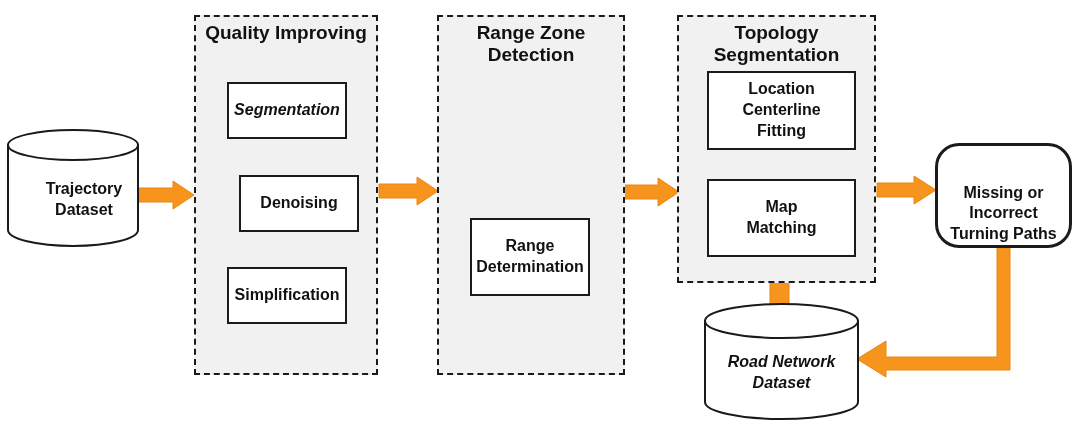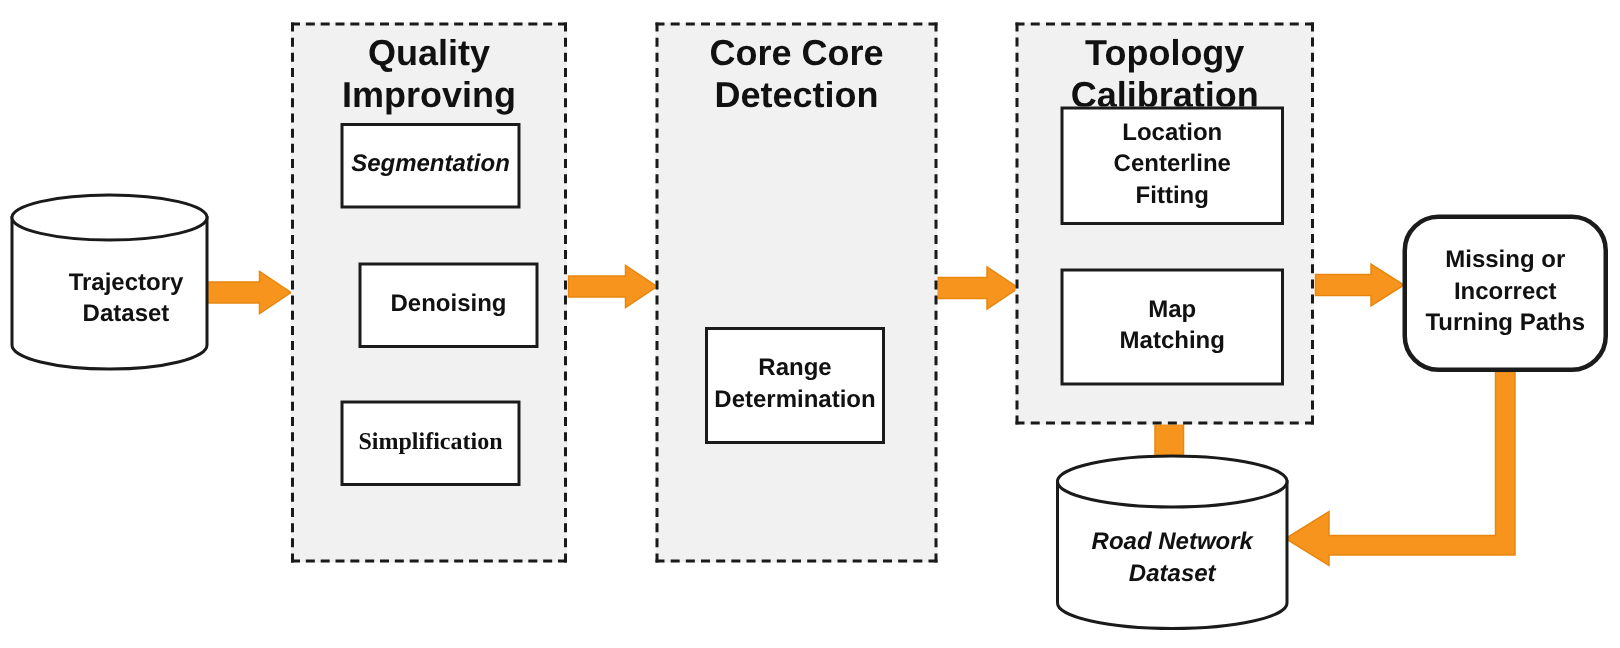--- a/index.html
+++ b/index.html
@@ -19,21 +19,21 @@
   .group {
     position: absolute;
     background: #f1f1f2;
     border: 2px dashed #1a1a1a;
     box-sizing: border-box;
   }
   .group-title {
     width: 100%;
     text-align: center;
     padding-top: 5px;
-    font-size: 24px;
+    font-size: 19px;
     font-weight: bold;
     color: #111;
     letter-spacing: 0px;
   }
   .step {
     position: absolute;
     background: #ffffff;
     border: 2px solid #1b1b1b;
     box-sizing: border-box;
     display: flex;
@@ -100,45 +100,45 @@
 
   <div class="group" style="left:194px; top:15px; width:184px; height:360px;">
     <div class="group-title">Quality Improving</div>
   </div>
   <div class="step" style="left:227px; top:82px; width:120px; height:57px;font-style:italic;">
     <span class="lbl">Segmentation</span>
   </div>
   <div class="step" style="left:227px; top:175px; width:120px; height:57px;margin-left:12px;">
     <span class="lbl">Denoising</span>
   </div>
-  <div class="step" style="left:227px; top:267px; width:120px; height:57px;font-family:Liberation Serif, serif;">
+  <div class="step" style="left:227px; top:267px; width:120px; height:57px;">
     <span class="lbl">Simplification</span>
   </div>
 
   <div class="group" style="left:437px; top:15px; width:188px; height:360px;">
-    <div class="group-title">Core Core Detection</div>
+    <div class="group-title">Range Zone Detection</div>
   </div>
   <div class="step" style="left:470px; top:218px; width:120px; height:78px;">
     <span class="lbl">Range
 Determination</span>
   </div>
 
   <div class="group" style="left:677px; top:15px; width:199px; height:268px;">
-    <div class="group-title">Topology Calibration</div>
+    <div class="group-title">Topology Segmentation</div>
   </div>
   <div class="step" style="left:707px; top:71px; width:149px; height:79px;">
     <span class="lbl">Location Centerline
 Fitting</span>
   </div>
   <div class="step" style="left:707px; top:179px; width:149px; height:78px;">
     <span class="lbl">Map
 Matching</span>
   </div>
 
-  <div class="step rounded" style="left:935px; top:143px; width:137px; height:105px;">
+  <div class="step rounded" style="left:935px; top:143px; width:137px; height:105px;align-items:flex-end;">
     <span class="lbl">Missing or
 Incorrect
 Turning Paths</span>
   </div>
 
   <div class="cyl-label" style="left:705px; top:337px; width:153px; height:72px;font-style:italic;">
     <span class="lbl">Road Network
 Dataset</span>
   </div>
 

